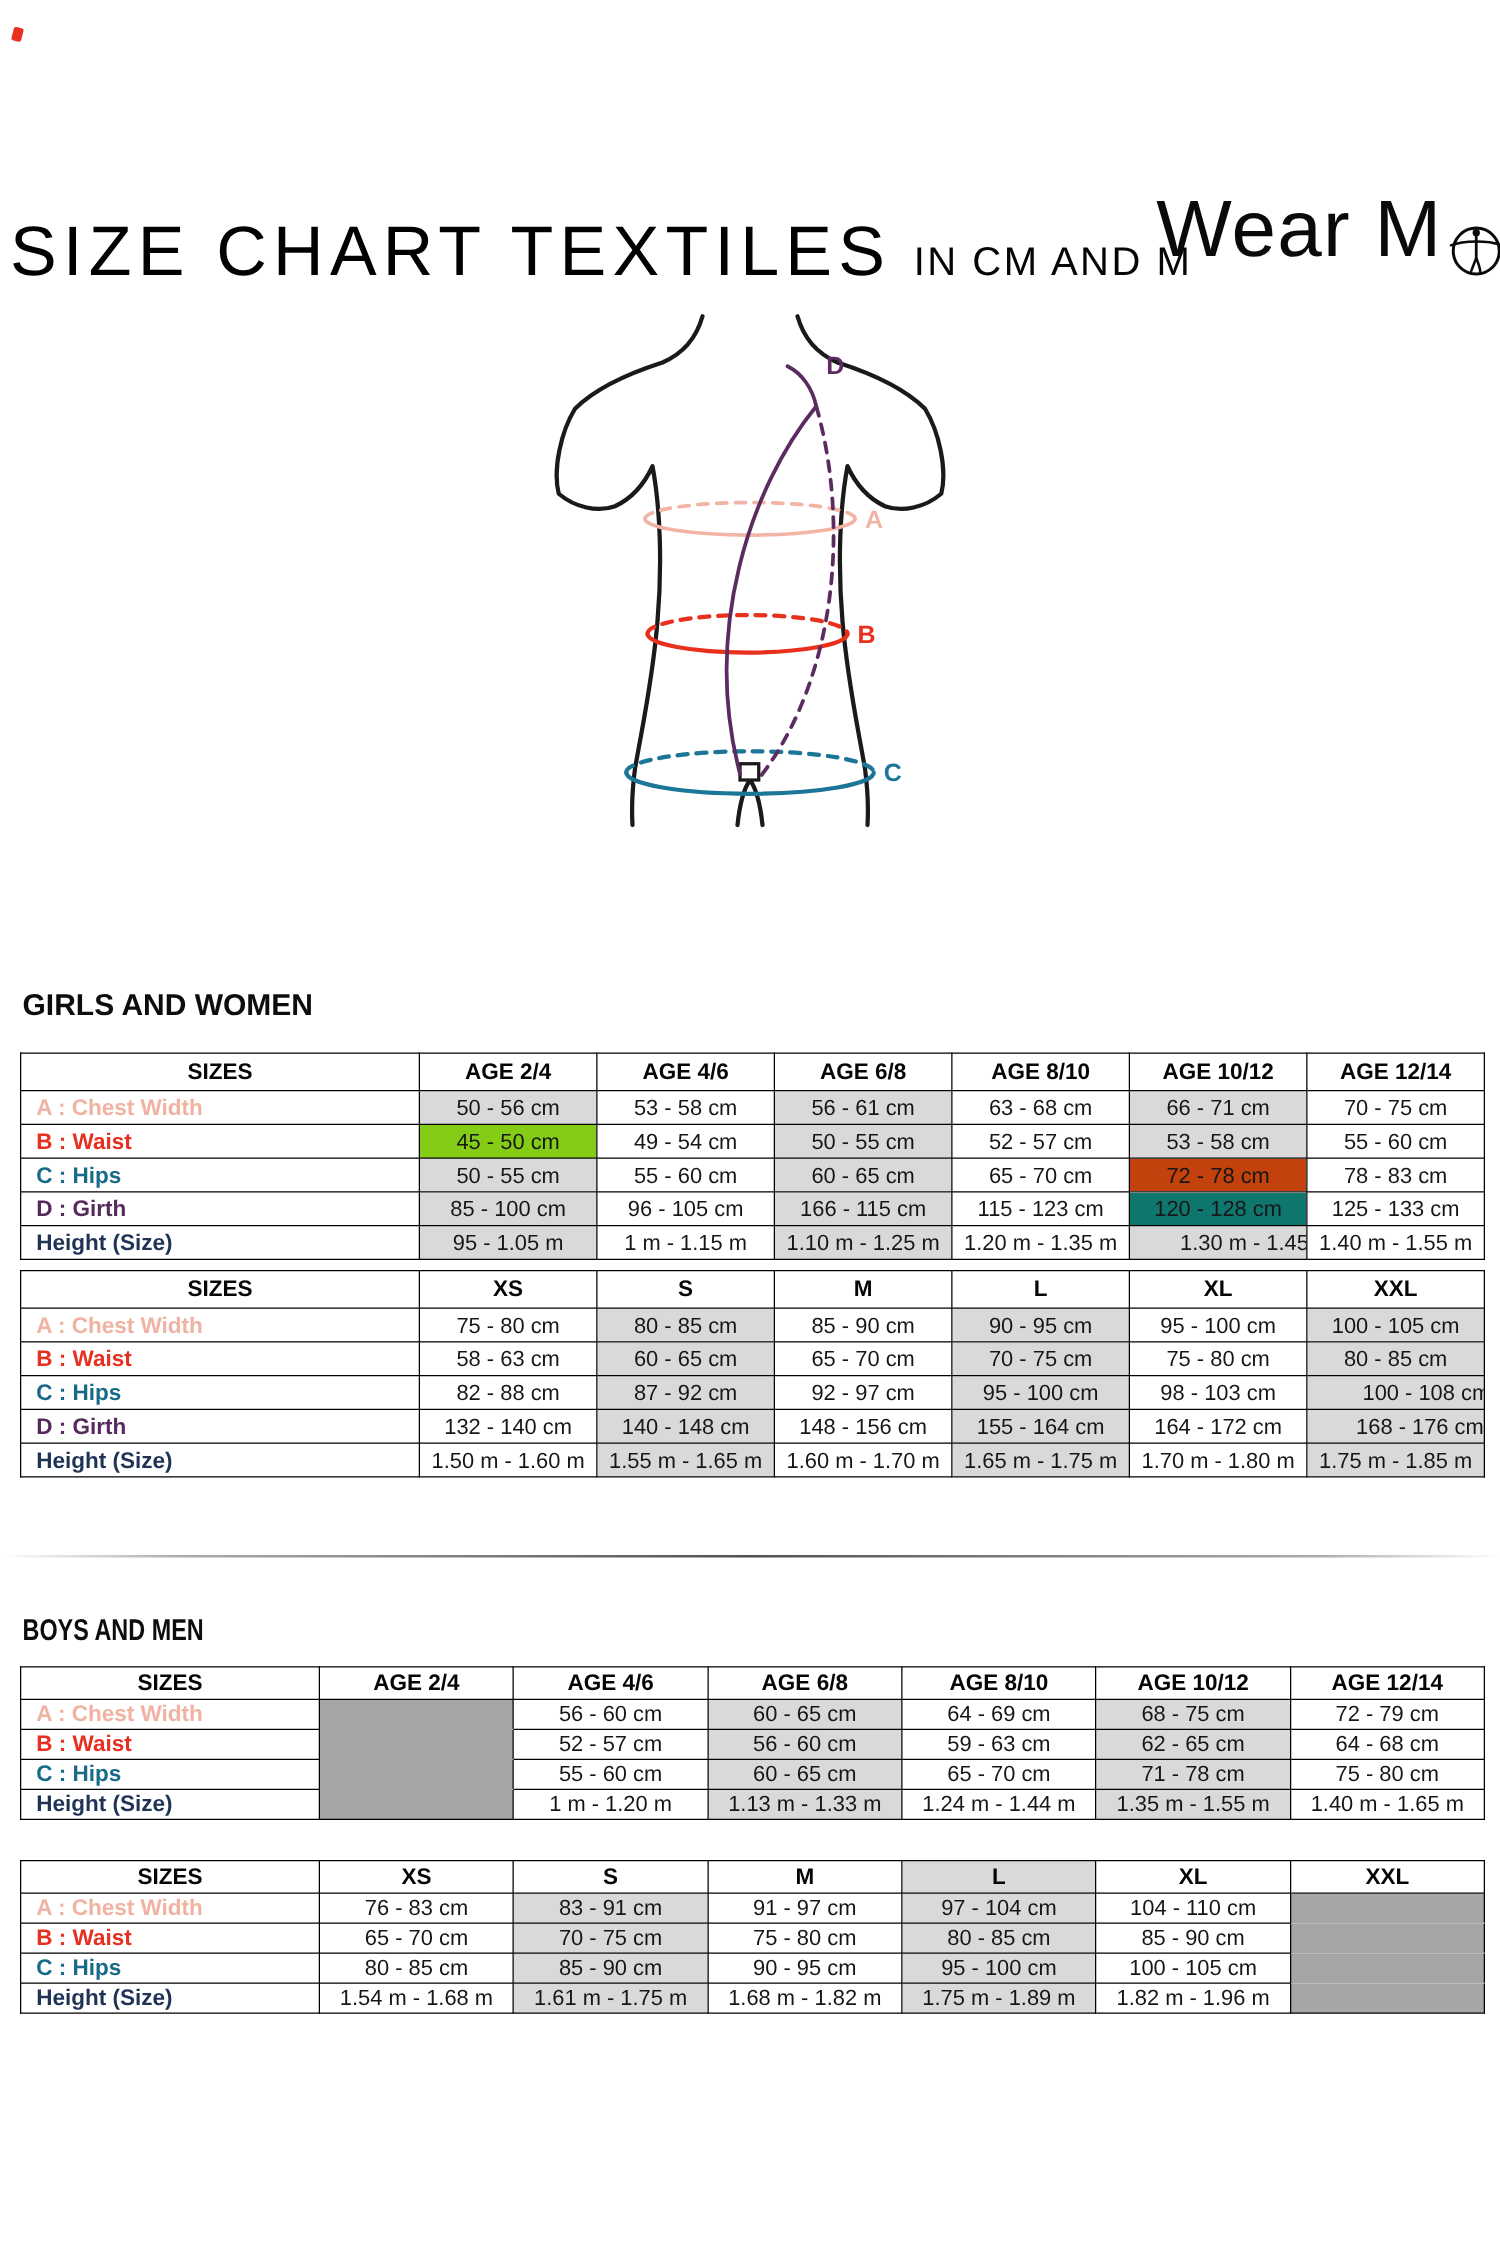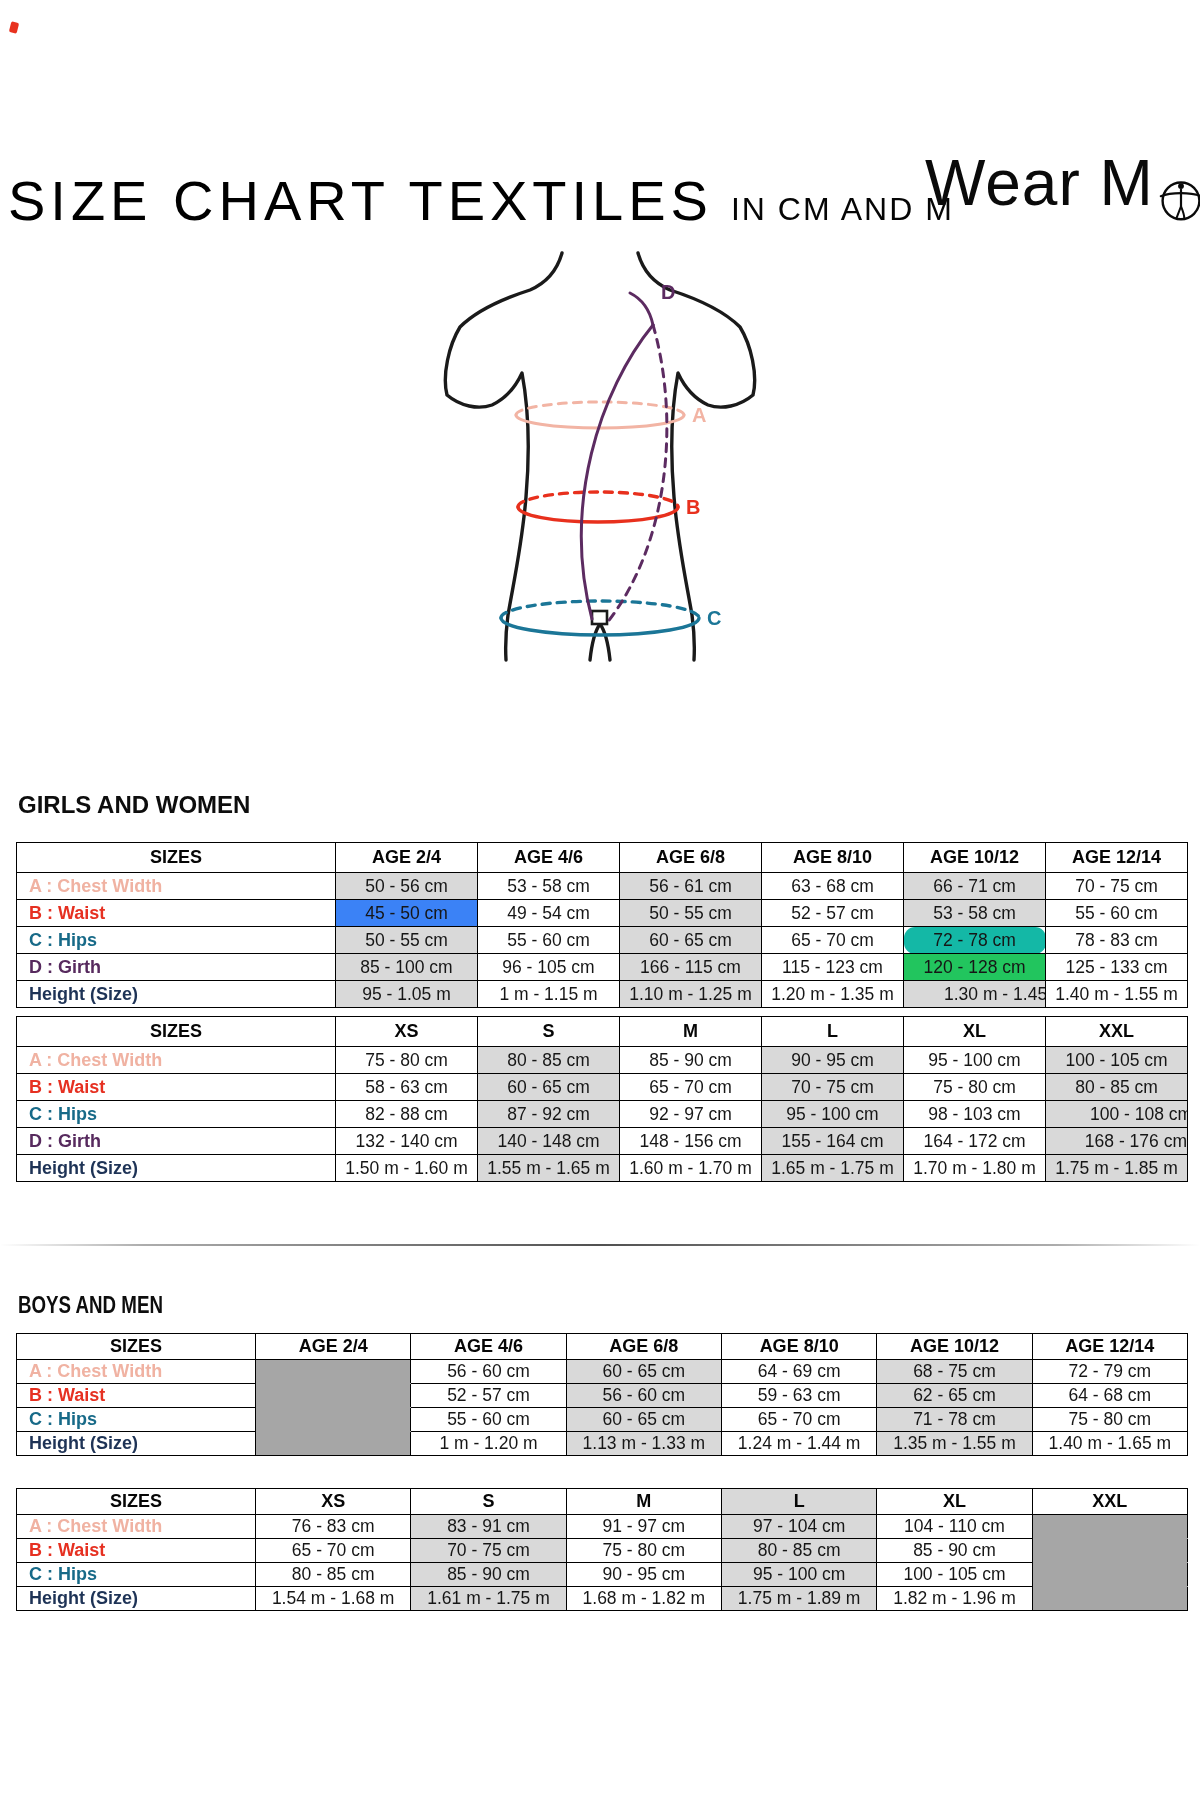--- a/index.html
+++ b/index.html
@@ -115,43 +115,43 @@
           <td class="lbl" style="color: rgb(240, 178, 162);">A : Chest Width</td>
           <td style="background: rgb(217, 217, 217);">50 - 56 cm</td>
           <td>53 - 58 cm</td>
           <td style="background: rgb(217, 217, 217);">56 - 61 cm</td>
           <td>63 - 68 cm</td>
           <td style="background: rgb(217, 217, 217);">66 - 71 cm</td>
           <td>70 - 75 cm</td>
         </tr>
         <tr>
           <td class="lbl" style="color: rgb(230, 48, 33);">B : Waist</td>
-          <td style="background: #3b82f6;">45 - 50 cm</td>
+          <td style="background: #84cc16;">45 - 50 cm</td>
           <td>49 - 54 cm</td>
           <td style="background: rgb(217, 217, 217);">50 - 55 cm</td>
           <td>52 - 57 cm</td>
           <td style="background: rgb(217, 217, 217);">53 - 58 cm</td>
           <td>55 - 60 cm</td>
         </tr>
         <tr>
           <td class="lbl" style="color: rgb(23, 106, 136);">C : Hips</td>
           <td style="background: rgb(217, 217, 217);">50 - 55 cm</td>
           <td>55 - 60 cm</td>
           <td style="background: rgb(217, 217, 217);">60 - 65 cm</td>
           <td>65 - 70 cm</td>
-          <td style="background: #14b8a6; border-radius: 11px;">72 - 78 cm</td>
+          <td style="background: #c2410c;">72 - 78 cm</td>
           <td>78 - 83 cm</td>
         </tr>
         <tr>
           <td class="lbl" style="color: rgb(87, 42, 94);">D : Girth</td>
           <td style="background: rgb(217, 217, 217);">85 - 100 cm</td>
           <td>96 - 105 cm</td>
           <td style="background: rgb(217, 217, 217);">166 - 115 cm</td>
           <td>115 - 123 cm</td>
-          <td style="background: #22c55e;">120 - 128 cm</td>
+          <td style="background: #0f766e;">120 - 128 cm</td>
           <td>125 - 133 cm</td>
         </tr>
         <tr>
           <td class="lbl" style="color: rgb(30, 51, 86);">Height (Size)</td>
           <td style="background: rgb(217, 217, 217);">95 - 1.05 m</td>
           <td>1 m - 1.15 m</td>
           <td style="background: rgb(217, 217, 217);">1.10 m - 1.25 m</td>
           <td>1.20 m - 1.35 m</td>
           <td style="background: rgb(217, 217, 217); padding-left: 40px;">1.30 m - 1.45 m</td>
           <td>1.40 m - 1.55 m</td>

